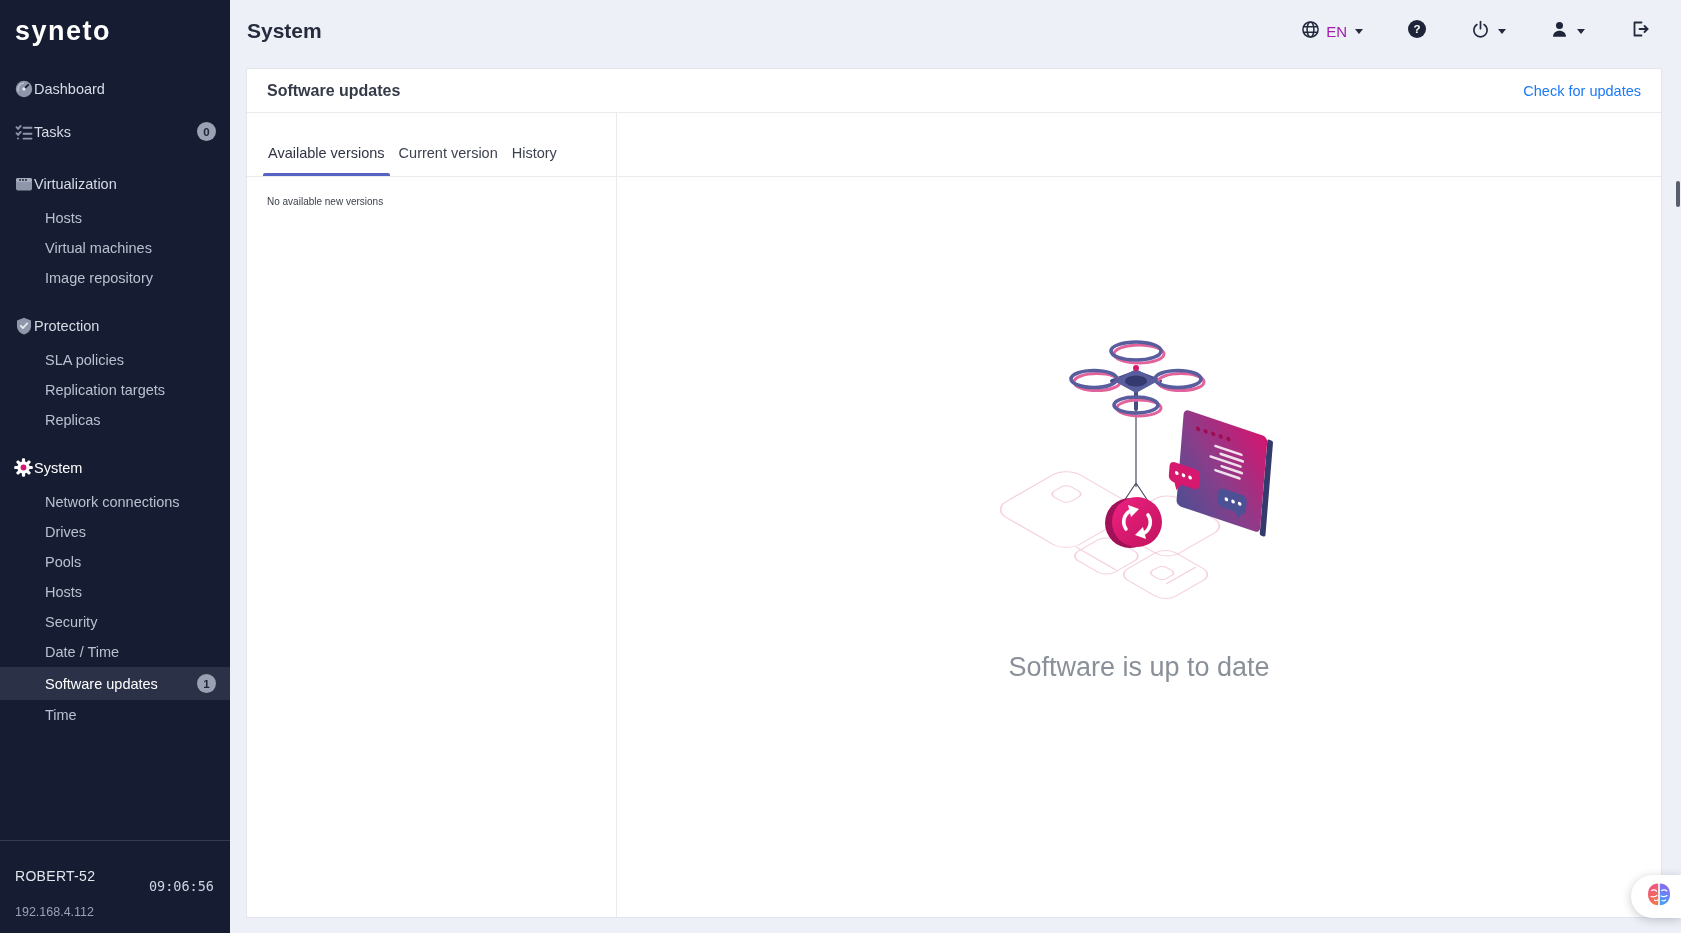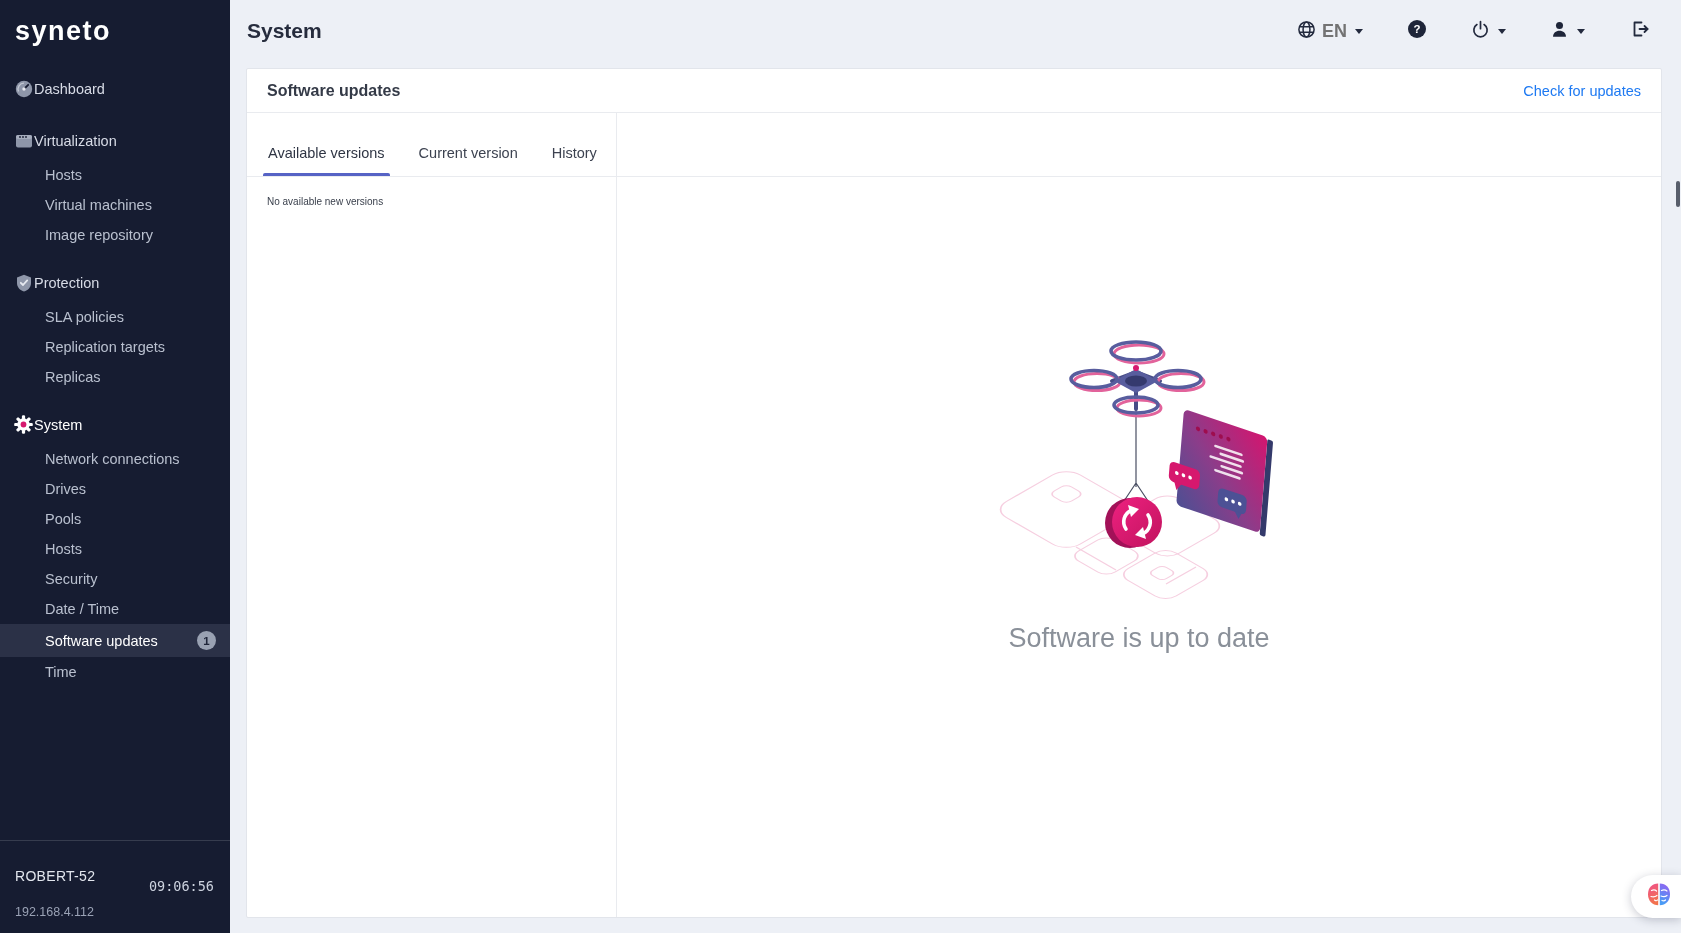--- a/index.html
+++ b/index.html
@@ -59,21 +59,21 @@
   
   .main { flex:1; display:flex; flex-direction:column; position:relative; }
   .main-header {
     height:62px;
     display:flex; align-items:center; justify-content:space-between;
     padding:0 32px 0 17px;
   }
   .page-title { font-size:21px; font-weight:600; color:#262c3d; }
   .header-actions { display:flex; align-items:center; gap:44px; }
   .hgroup { display:flex; align-items:center; gap:6px; cursor:pointer; }
-  .lang-label { font-size:18px; font-weight:700; color:#737373; }
+  .lang-label { font-size:15px; font-weight:400; color:#a21caf; }
   .caret {
     width:0; height:0; margin-left:2px;
     border-left:4px solid transparent; border-right:4px solid transparent;
     border-top:5px solid #232a3e;
   }
 
   
   .card {
     margin:6px 19px 15px 16px;
     flex:1; min-height:0;
@@ -94,21 +94,21 @@
   .card-body {
     flex:1; min-height:0;
     display:grid;
     grid-template-columns:370px 1fr;
     grid-template-rows:64px 1fr;
   }
   .tabs-cell {
     border-right:1px solid #e9ebef;
     border-bottom:1px solid #e9ebef;
     display:flex; align-items:stretch;
-    padding:16px 0 0 16px; gap:24px;
+    padding:16px 0 0 16px; gap:4px;
   }
   .tabs-spacer { border-bottom:1px solid #e9ebef; }
   .tab {
     display:flex; align-items:center;
     padding:0 5px;
     font-size:14.5px; color:#3c4250;
     cursor:pointer; position:relative;
   }
   .tab.active { color:#2f3544; }
   .tab.active::after {
@@ -116,20 +116,21 @@
     height:3px; background:#5663c5; border-radius:2px 2px 0 0;
   }
   .left-panel {
     border-right:1px solid #e9ebef;
     padding:19px 20px;
     font-size:10px; color:#3b414d;
   }
   .right-panel {
     display:flex; flex-direction:column; align-items:center;
     padding-top:140px;
+    gap:29px;
   }
   .uptodate-text { margin-top:16px; font-size:27px; color:#8a9099; font-weight:400; }
 
   
   .assistant-fab {
     position:fixed; right:0; bottom:15px;
     width:50px; height:43px;
     background:#ffffff;
     border-radius:22px 0 0 22px;
     box-shadow:0 2px 10px rgba(40,45,70,0.25);
@@ -158,20 +159,34 @@
         <svg width="20" height="20" viewBox="0 0 20 20">
             <circle cx="10" cy="10" r="8.2" fill="#8e96a9"></circle>
             <path d="M10 10 L14.2 5.8" stroke="#161c31" stroke-width="1.8" stroke-linecap="round"></path>
             <circle cx="10" cy="10" r="1.7" fill="#e6e9f0"></circle>
             <path d="M4.5 12.5 A6 6 0 0 1 10 4.2" stroke="#e6e9f0" stroke-width="1.3" fill="none" opacity=".6"></path>
           </svg>
       </span>
       <span>Dashboard</span>
     </div>
 
+    <div class="nav-item nav-section">
+      <span class="nicon">
+        <svg width="20" height="20" viewBox="0 0 20 20" stroke="#8e96a9" stroke-width="1.9" fill="none" stroke-linecap="round">
+            <path d="M2.5 5.2 l1.6 1.6 2.6-2.9"></path>
+            <path d="M2.5 11.2 l1.6 1.6 2.6-2.9"></path>
+            <circle cx="4" cy="16.6" r="1" fill="#8e96a9" stroke="none"></circle>
+            <path d="M9.5 5.8 h8"></path>
+            <path d="M9.5 11.8 h8"></path>
+            <path d="M9.5 16.6 h8"></path>
+          </svg>
+      </span>
+      <span>Tasks</span>
+      <span class="badge">0</span>
+    </div>
 
     <div class="nav-item nav-section gap">
       <span class="nicon">
         <svg width="20" height="20" viewBox="0 0 20 20">
             <rect x="2" y="4" width="16" height="12.5" rx="2" fill="#8e96a9"></rect>
             <rect x="2" y="4" width="16" height="4" rx="2" fill="#a6adbd"></rect>
             <circle cx="6" cy="6" r="0.9" fill="#161c31"></circle>
             <circle cx="9" cy="6" r="0.9" fill="#161c31"></circle>
             <circle cx="12" cy="6" r="0.9" fill="#161c31"></circle>
           </svg>

